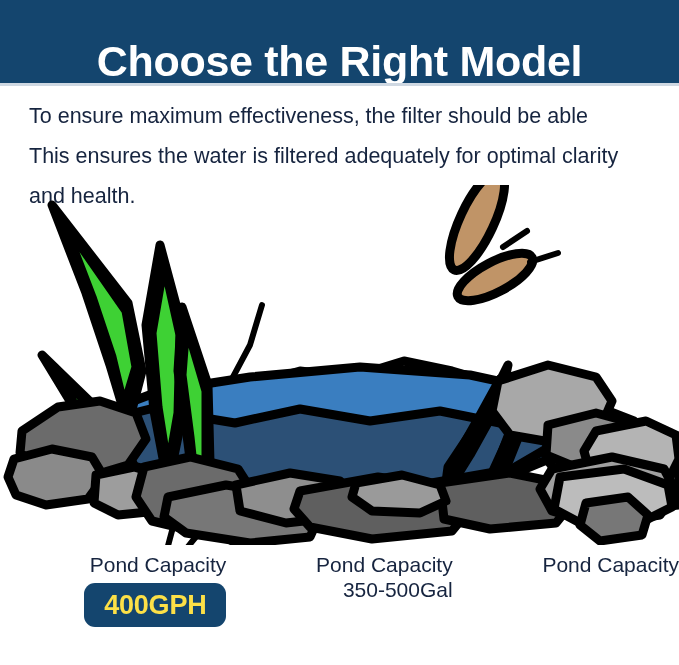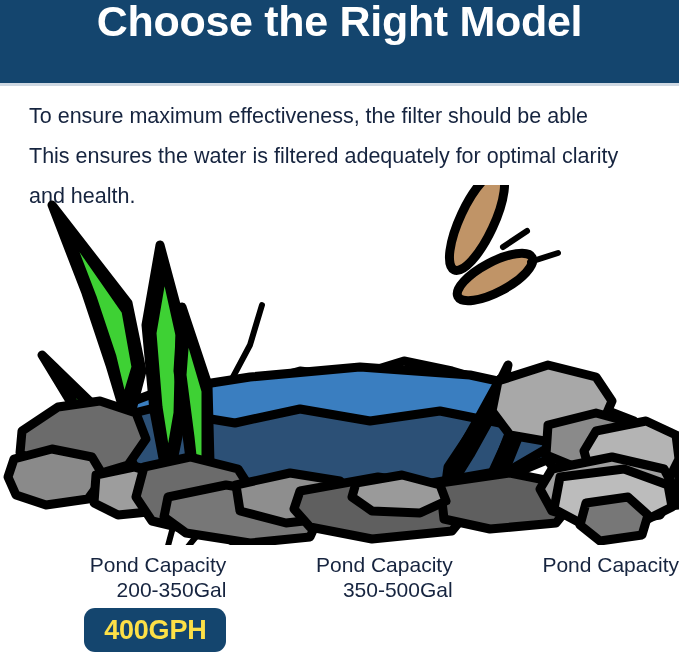--- a/index.html
+++ b/index.html
@@ -18,21 +18,21 @@
 
   
   .header-band {
     position: absolute;
     left: 0;
     top: 0;
     width: 679px;
     height: 83px;
     background: #14456e;
     display: flex;
-    align-items: flex-start;
+    align-items: flex-end;
     justify-content: center;
     box-sizing: border-box;
   }
   .header-title {
     color: #ffffff;
     font-size: 43px;
     font-weight: bold;
     letter-spacing: -0.3px;
     line-height: 1;
     white-space: nowrap;
@@ -222,21 +222,20 @@
       <path fill="#9a9a9a" d="M356,298 L 402,290 L 440,300 L 446,316 L 420,328 L 372,326
                L 352,312 Z"></path>
     </g>
   </svg>
 </div>
 
 <div class="capacity-row">
 
   <div class="capacity-col">
     <div class="capacity-label">Pond Capacity</div>
-    <div class="capacity-range">200-350Gal</div>
     <div class="capacity-badge">400GPH</div>
   </div>
 
   <div class="capacity-col">
     <div class="capacity-label">Pond Capacity</div>
     <div class="capacity-range">350-500Gal</div>
   </div>
 
   <div class="capacity-col">
     <div class="capacity-label">Pond Capacity</div>

